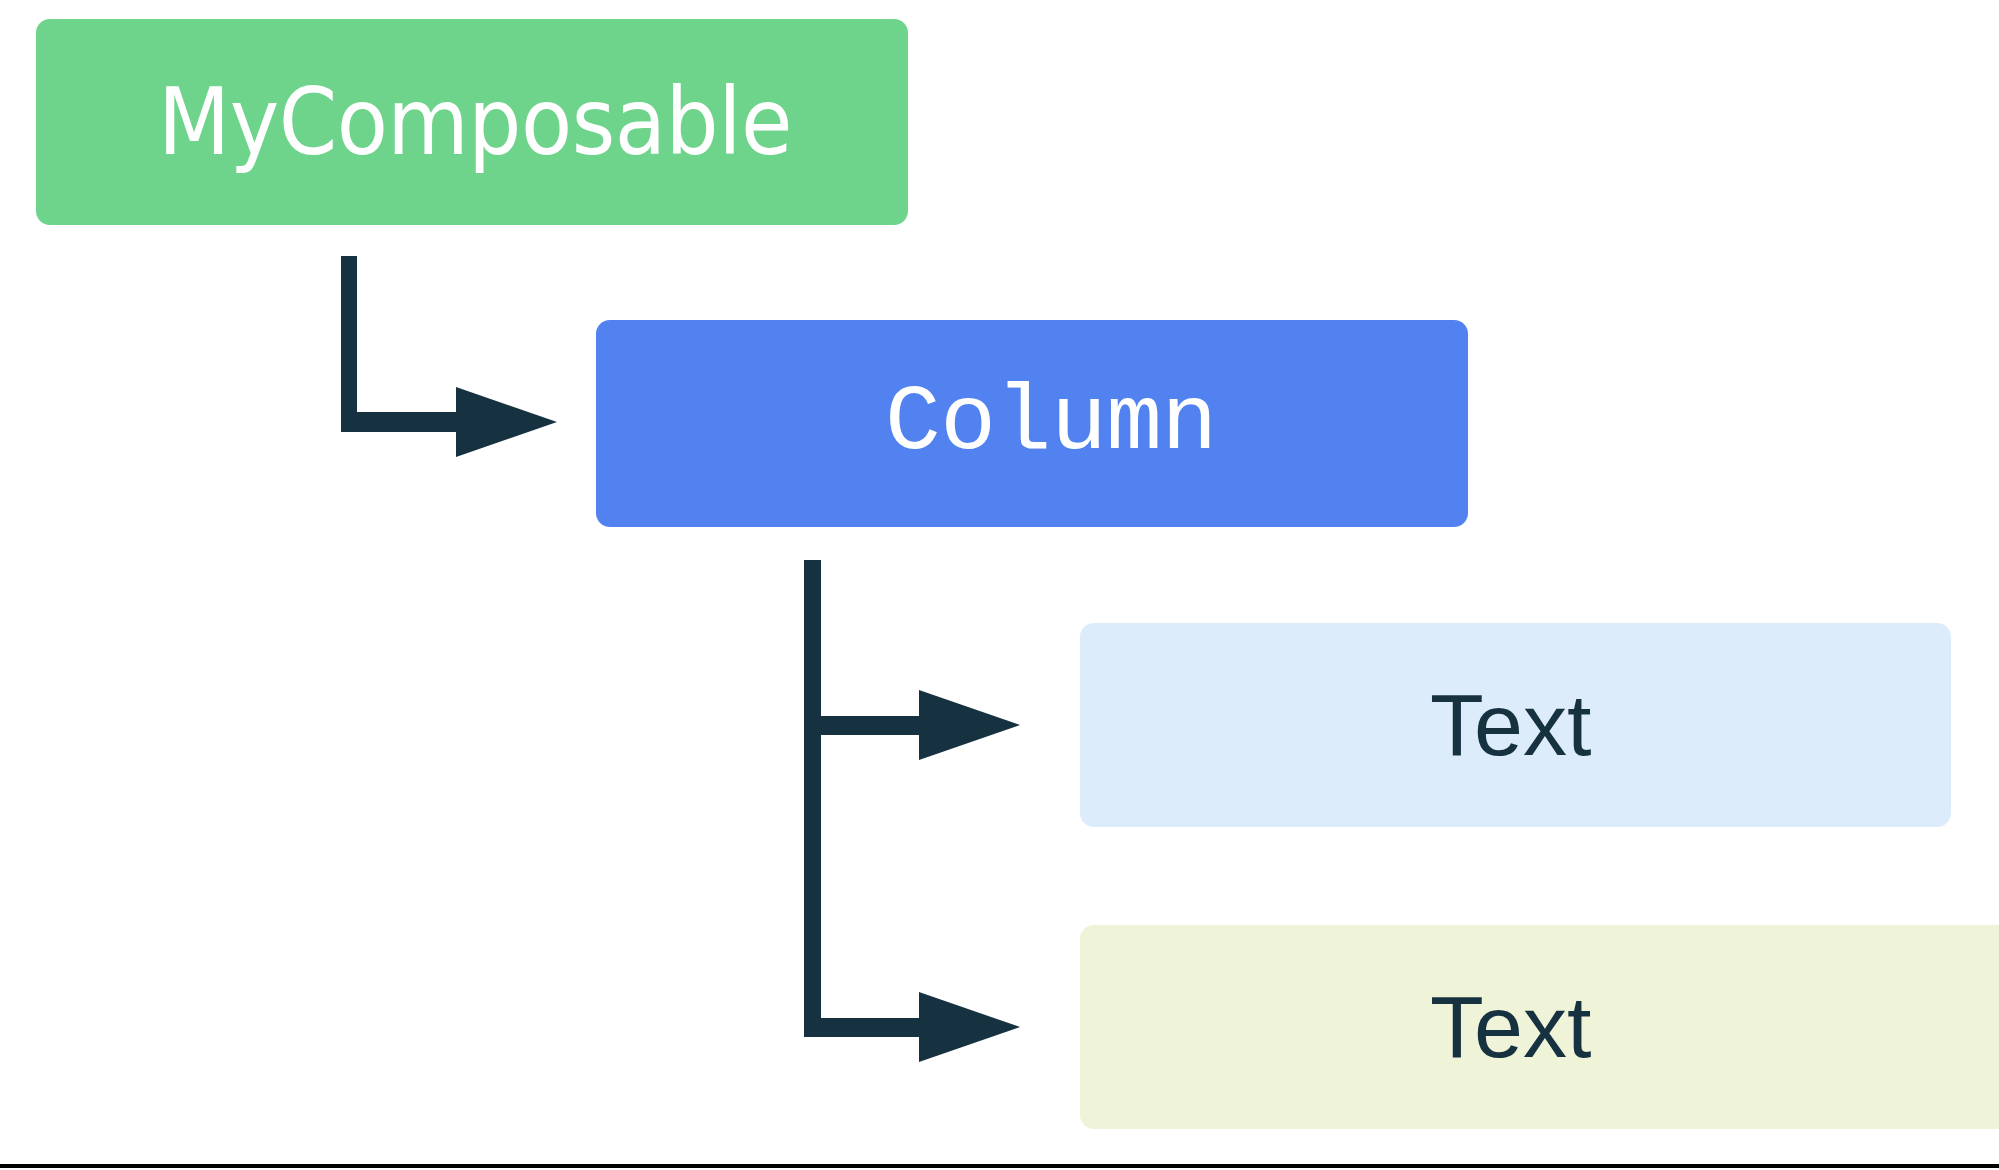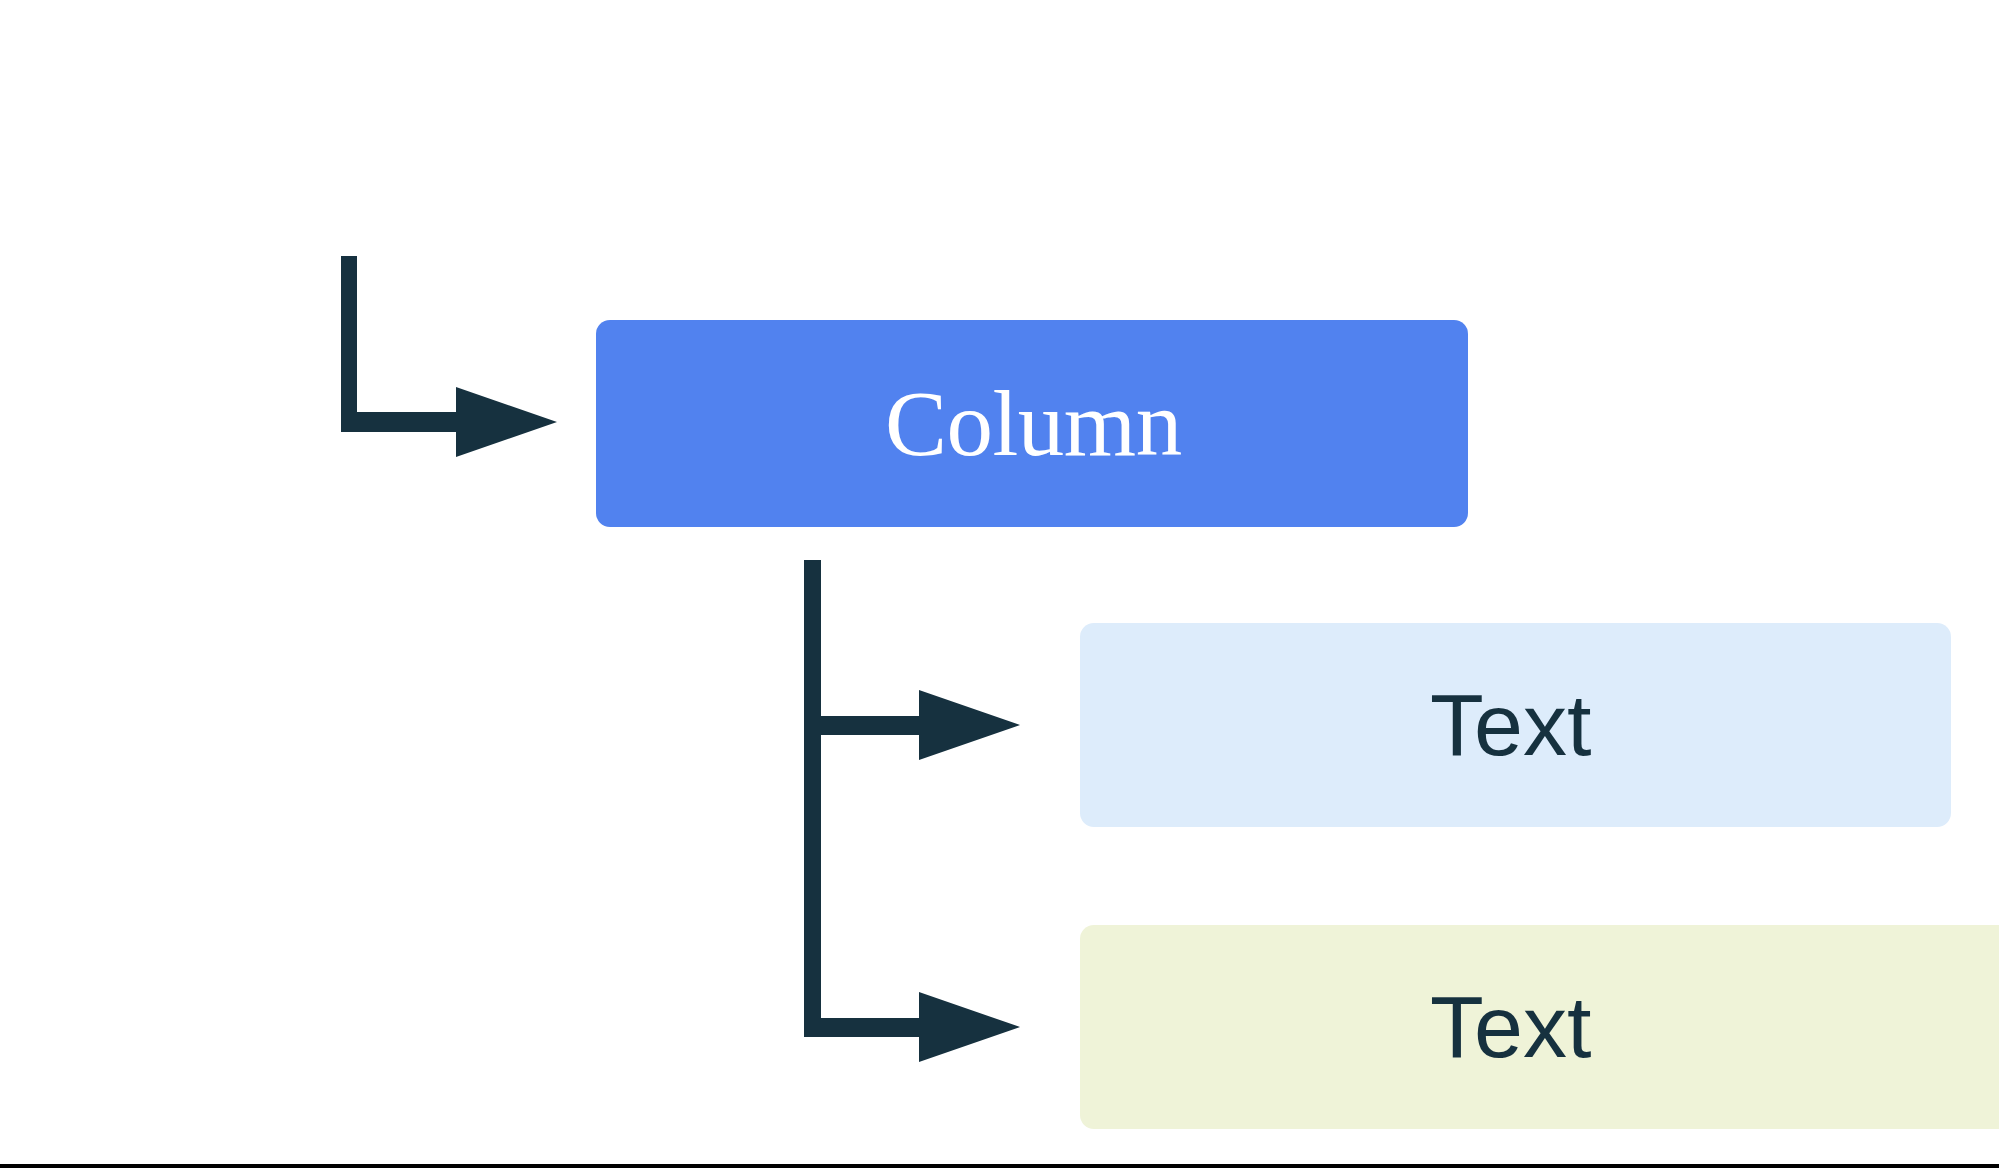--- a/index.html
+++ b/index.html
@@ -55,21 +55,21 @@
     top: 320px;
     width: 872px;
     height: 207px;
     background: #5182ef;
     justify-content: flex-start;
     padding-left: 289px;
   }
   #node-column .node-label {
     color: #ffffff;
     font-size: 93px;
-    font-family: Liberation Serif, serif;
+    font-family: Liberation Mono, monospace;
     font-stretch: condensed;
     letter-spacing: -0.5px;
   }
   
   #node-text-1 {
     left: 1080px;
     top: 623px;
     width: 871px;
     height: 204px;
     background: #ddecfb;
@@ -140,20 +140,23 @@
         <path d="M 812 716 L 919 716 L 919 690 L 1020 725 L 919 760 L 919 735 L 812 735 Z" fill="#16313f"></path>
       </g>
 
       <g>
         <path d="M 812 1018 L 919 1018 L 919 992 L 1020 1027 L 919 1062 L 919 1037 L 812 1037 Z" fill="#16313f"></path>
       </g>
 
     </svg>
   </div>
 
+  <div class="node" id="node-mycomposable" style="background: rgb(110, 212, 140);">
+    <span class="node-label" style="color: rgb(255, 255, 255);">MyComposable</span>
+  </div>
 
   <div class="node" id="node-column" style="background: rgb(81, 130, 239);">
     <span class="node-label" style="color: rgb(255, 255, 255);">Column</span>
   </div>
 
   <div class="node" id="node-text-1" style="background: rgb(221, 236, 251);">
     <span class="node-label" style="color: rgb(22, 49, 63);">Text</span>
   </div>
 
   <div class="node" id="node-text-2" style="background: rgb(239, 243, 216);">

